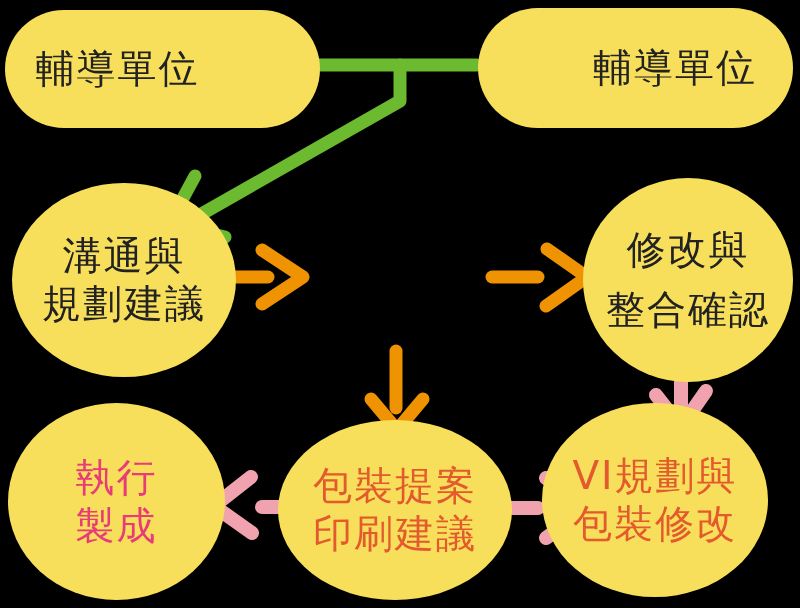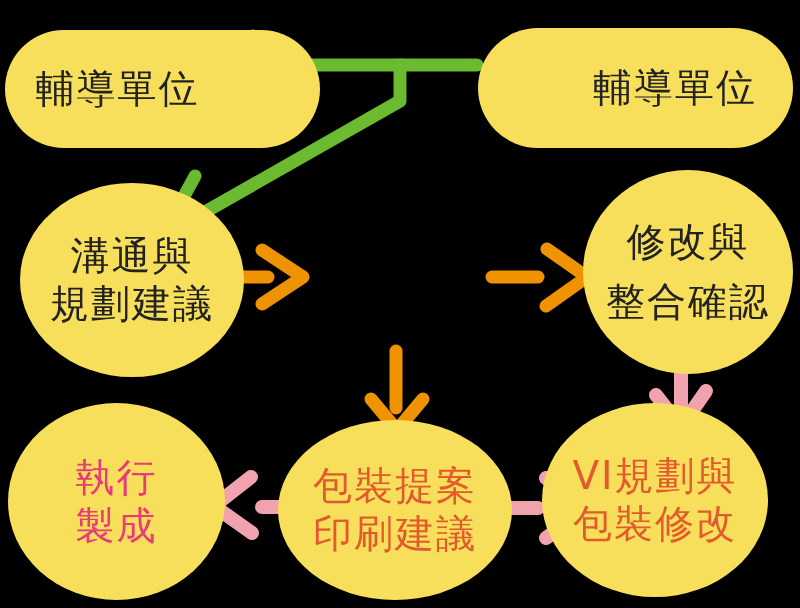--- a/index.html
+++ b/index.html
@@ -21,37 +21,37 @@
   .arrows{position:absolute;left:0;top:0;width:800px;height:608px;pointer-events:none;}
   .arrows path{fill:none;stroke-linecap:round;stroke-linejoin:round;}
   .arrows path.green{stroke:var(--green-arrow);stroke-width:13px;}
   .arrows path.orange{stroke:var(--orange-arrow);stroke-width:13px;}
   .arrows path.pink{stroke:var(--pink-arrow);stroke-width:14px;}
   .node{
     position:absolute;background:var(--node-fill);
     display:flex;flex-direction:column;align-items:center;justify-content:center;
     box-sizing:border-box;
   }
-  .pill{border-radius:60px;flex-direction:row;margin-top:20px;}
+  .pill{border-radius:60px;flex-direction:row;}
   .circle{border-radius:50%;}
   .label{
     display:block;text-align:center;white-space:nowrap;
     font-size:39px;line-height:48px;letter-spacing:2px;font-weight:400;
   }
   .pill .label{font-size:39px;line-height:44px;}
   .dark{color:var(--dark-text);}
   .orange{color:var(--orange-text);}
   .pink{color:var(--pink-text);}
 
   
   #n-guidance{left:5px;top:10px;width:315px;height:118px;padding-right:90px;}
   #n-farmers{left:478px;top:8px;width:315px;height:120px;padding-left:79px;}
-  #n-comm{left:20px;top:183px;width:224px;height:194px;padding-top:0;}
+  #n-comm{left:12px;top:183px;width:224px;height:194px;padding-top:0;}
   #n-propose{left:292px;top:177px;width:222px;height:193px;}
-  #n-revise{left:583px;top:170px;width:210px;height:204px;gap:12px;}
+  #n-revise{left:583px;top:178px;width:210px;height:204px;gap:12px;}
   #n-execute{left:8px;top:403px;width:217px;height:197px;}
   #n-packaging{left:278px;top:420px;width:234px;height:180px;}
   #n-vi{left:542px;top:403px;width:226px;height:194px;}
 </style>
 </head>
 <body>
 
 <div class="stage">
 
   <svg class="arrows" viewBox="0 0 800 608" xmlns="http://www.w3.org/2000/svg">

